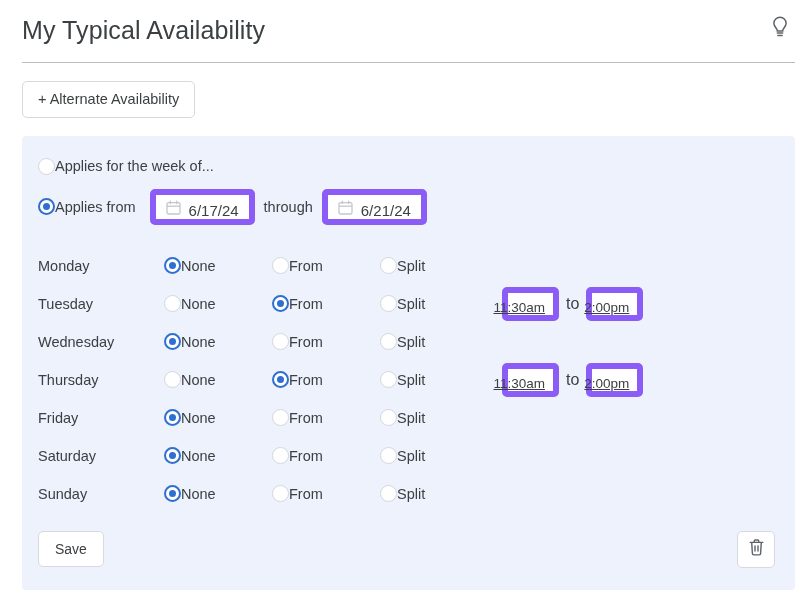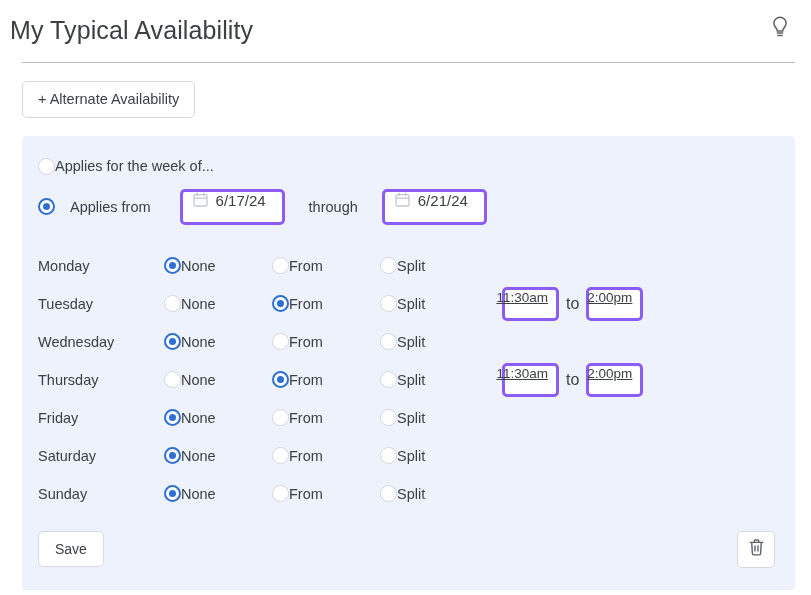--- a/index.html
+++ b/index.html
@@ -11,21 +11,21 @@
     height: 595px;
     background: #ffffff;
     font-family: "Liberation Sans", sans-serif;
     color: #3c4043;
     overflow: hidden;
   }
 
   
   .header {
     position: relative;
-    padding: 14px 22px 0 10px;
+    padding: 14px 22px 0 22px;
     height: 50px;
     box-sizing: border-box;
   }
   .page-title {
     font-size: 25px;
     font-weight: 400;
     color: #3c4043;
     letter-spacing: 0.1px;
     line-height: 32px;
     margin: 0;
@@ -71,21 +71,21 @@
     border-radius: 4px;
     padding: 22px 20px 22px 16px;
     box-sizing: border-box;
   }
 
   .applies-row {
     display: flex;
     align-items: center;
     margin-bottom: 14px;
   }
-  .applies-row.second { margin-bottom: 22px; gap: 15px; }
+  .applies-row.second { margin-bottom: 22px; }
 
   
   .radio {
     width: 17px;
     height: 17px;
     border-radius: 50%;
     box-sizing: border-box;
     flex: 0 0 auto;
     cursor: pointer;
     position: relative;
@@ -113,26 +113,26 @@
     font-size: 14.5px;
     color: #3c4043;
     margin-left: 0;
     white-space: nowrap;
     cursor: pointer;
   }
 
   
   .field {
     background: #ffffff;
-    border: 3px solid #8b5cf6;
+    border: 6px solid #8b5cf6;
     border-radius: 5px;
     height: 36px;
     box-sizing: border-box;
     display: inline-flex;
-    align-items: flex-start;
+    align-items: flex-end;
     font-size: 14.5px;
     color: #3c4043;
     cursor: text;
   }
   .date-field {
     width: 105px;
     padding: 0 10px;
     gap: 8px;
   }
   .date-field .date-val { font-size: 15px; }

